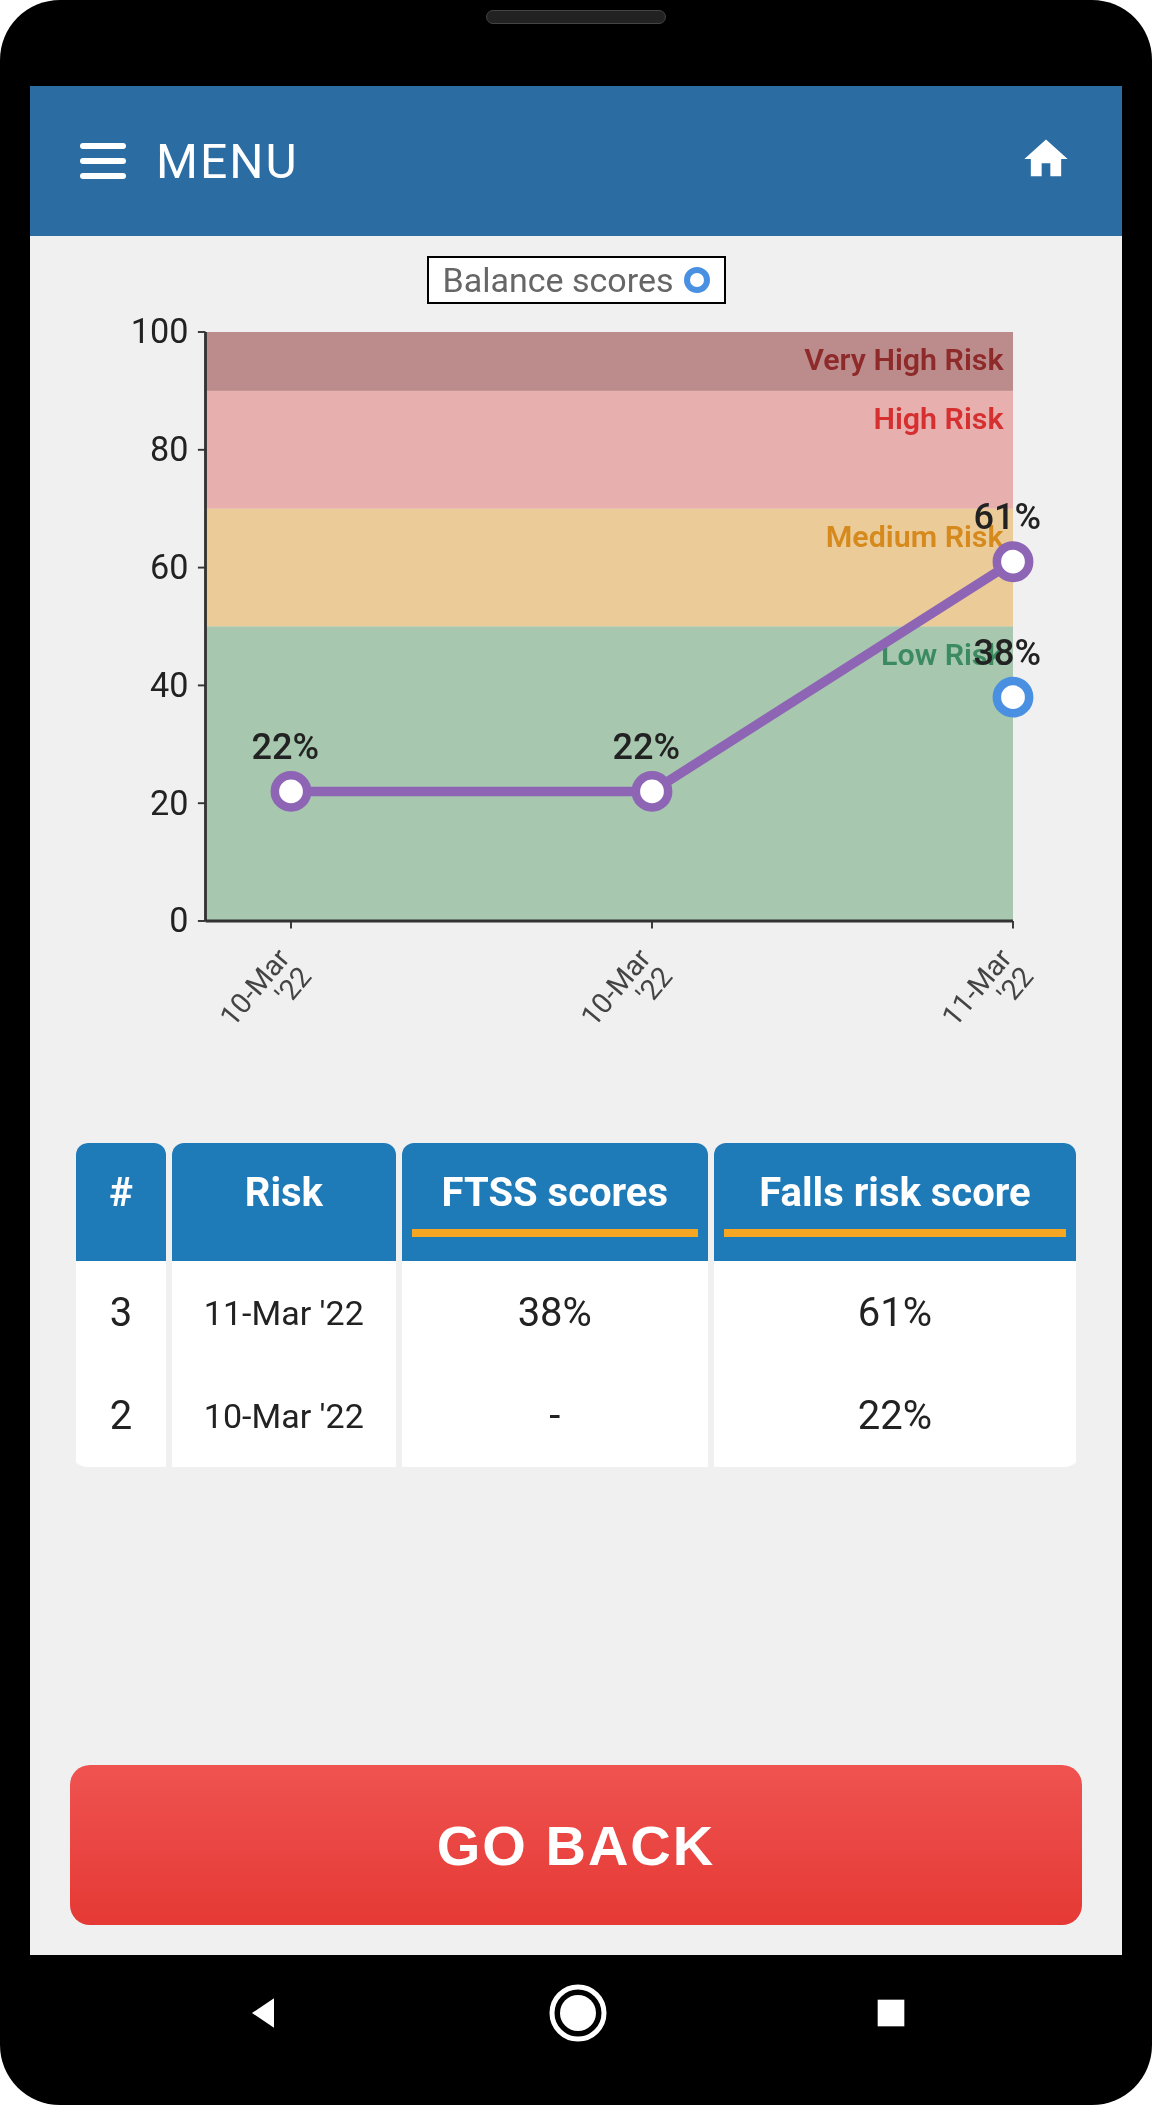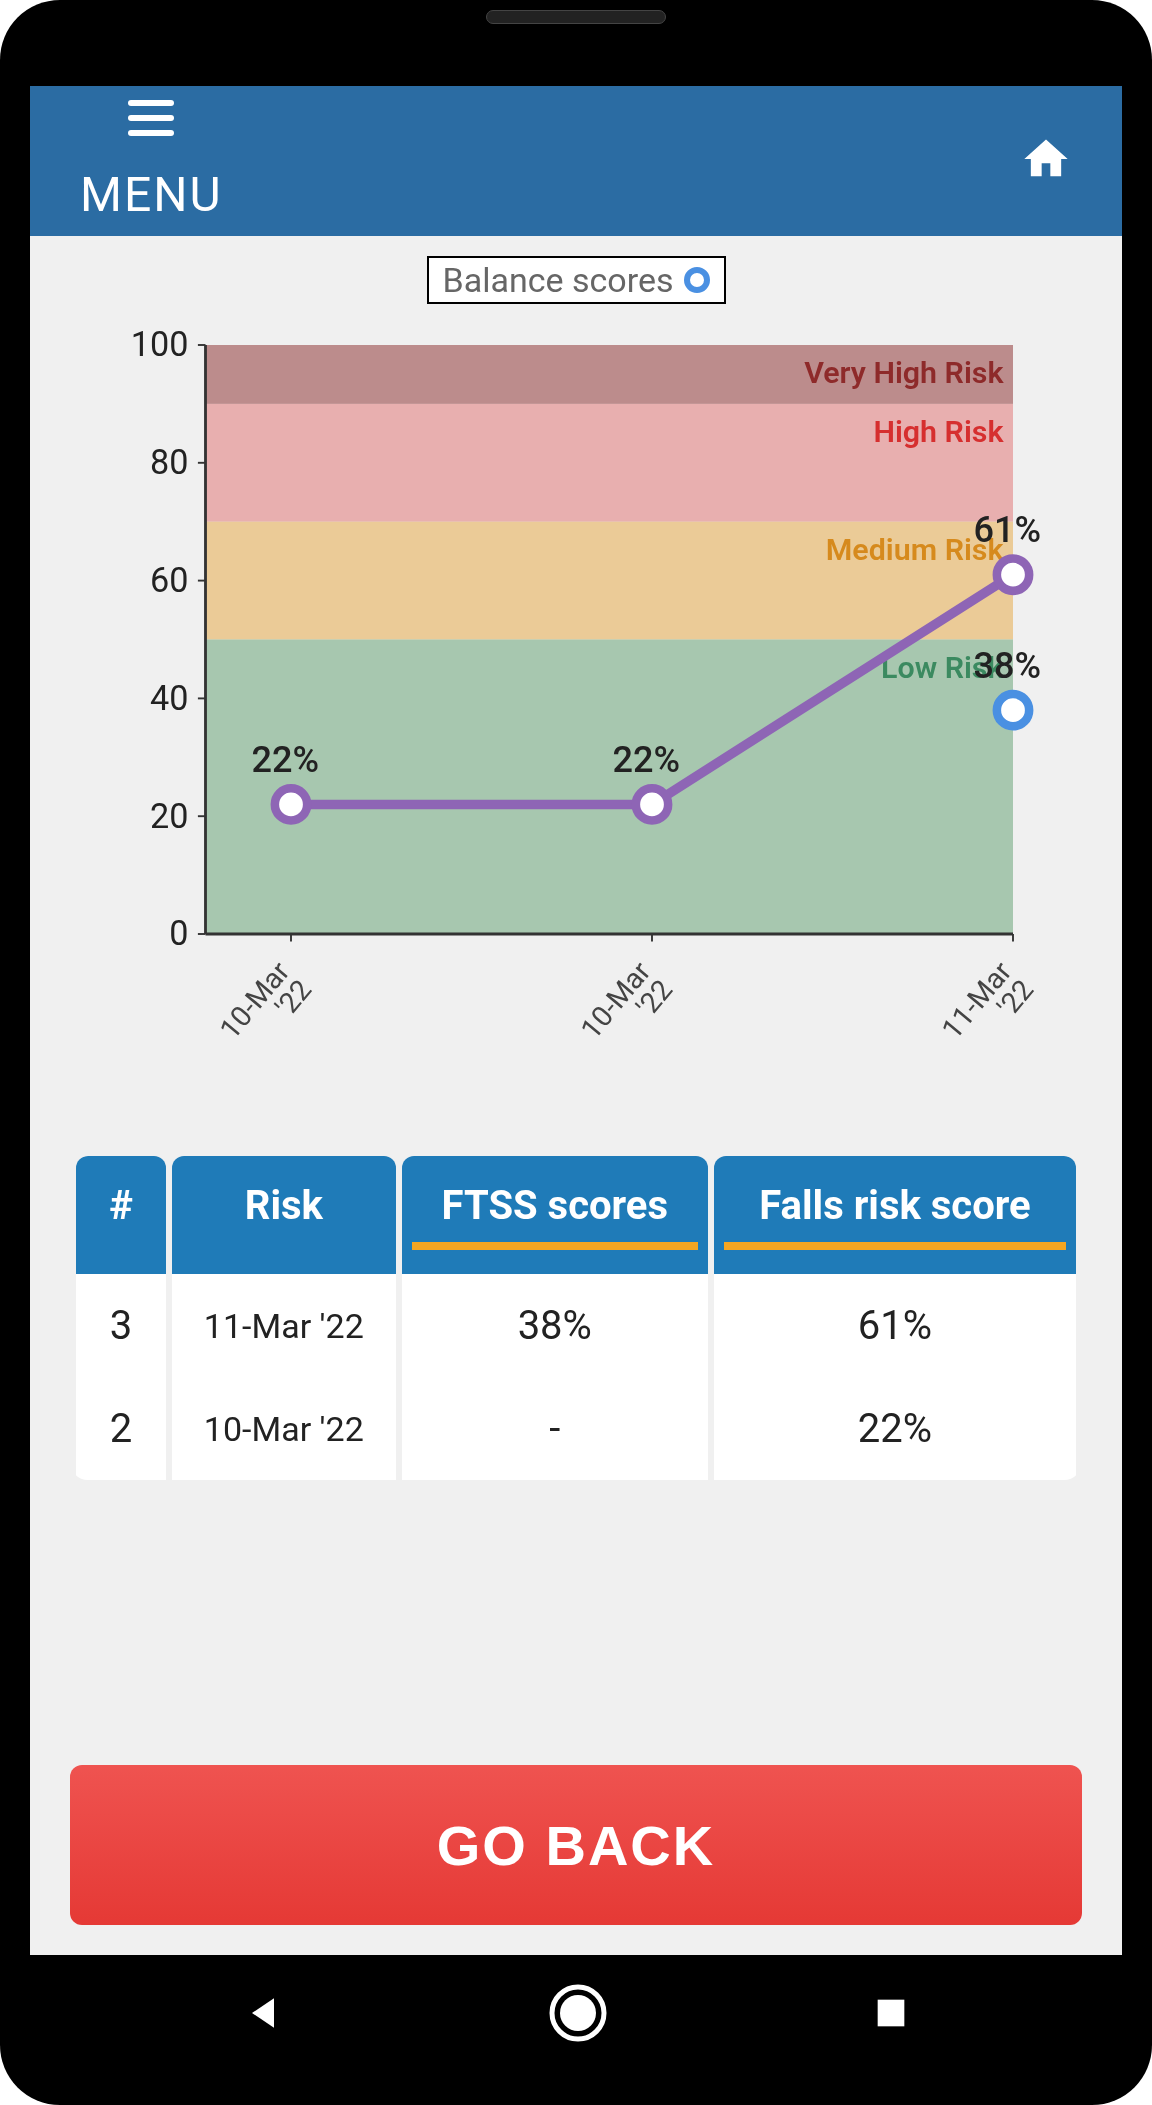--- a/index.html
+++ b/index.html
@@ -55,21 +55,20 @@
     display: flex;
     align-items: center;
     justify-content: space-between;
     padding: 0 50px;
     flex-shrink: 0;
   }
   .menu-group {
     display: flex;
     align-items: center;
     gap: 30px;
-    flex-direction: column;
   }
   .hamburger {
     display: flex;
     flex-direction: column;
     gap: 9px;
     cursor: pointer;
   }
   .hamburger span {
     width: 46px;
     height: 6px;
@@ -96,21 +95,21 @@
     border: 2px solid #000;
     display: inline-flex;
     align-items: center;
     gap: 20px;
     padding: 2px 14px;
     font-size: 34px;
     color: #666;
     margin: 0 auto;
     background: #fff;
   }
-  .legend-wrap { text-align: center; margin-bottom: 22px; }
+  .legend-wrap { text-align: center; margin-bottom: 9px; }
   .legend-item { display: inline-flex; align-items: center; gap: 10px; }
   .legend-marker {
     width: 26px; height: 26px; border-radius: 50%;
     background: #fff; display: inline-block;
   }
   .legend-marker.balance { border: 6px solid #4a90e2; }
   .legend-marker.falls { border: 7px solid #8e65b5; }
 
   .chart-svg {
     width: 100%;
@@ -159,21 +158,21 @@
     bottom: 30px;
     left: 40px;
     right: 40px;
     height: 160px;
     background: linear-gradient(#ef5350, #e53935);
     color: #fff;
     font-size: 56px;
     font-weight: 700;
     letter-spacing: 2px;
     border: none;
-    border-radius: 12px;
+    border-radius: 20px;
     cursor: pointer;
     display: flex;
     align-items: center;
     justify-content: center;
   }
 
   .nav-bar {
     position: absolute;
     bottom: 0;
     left: 0; right: 0;

